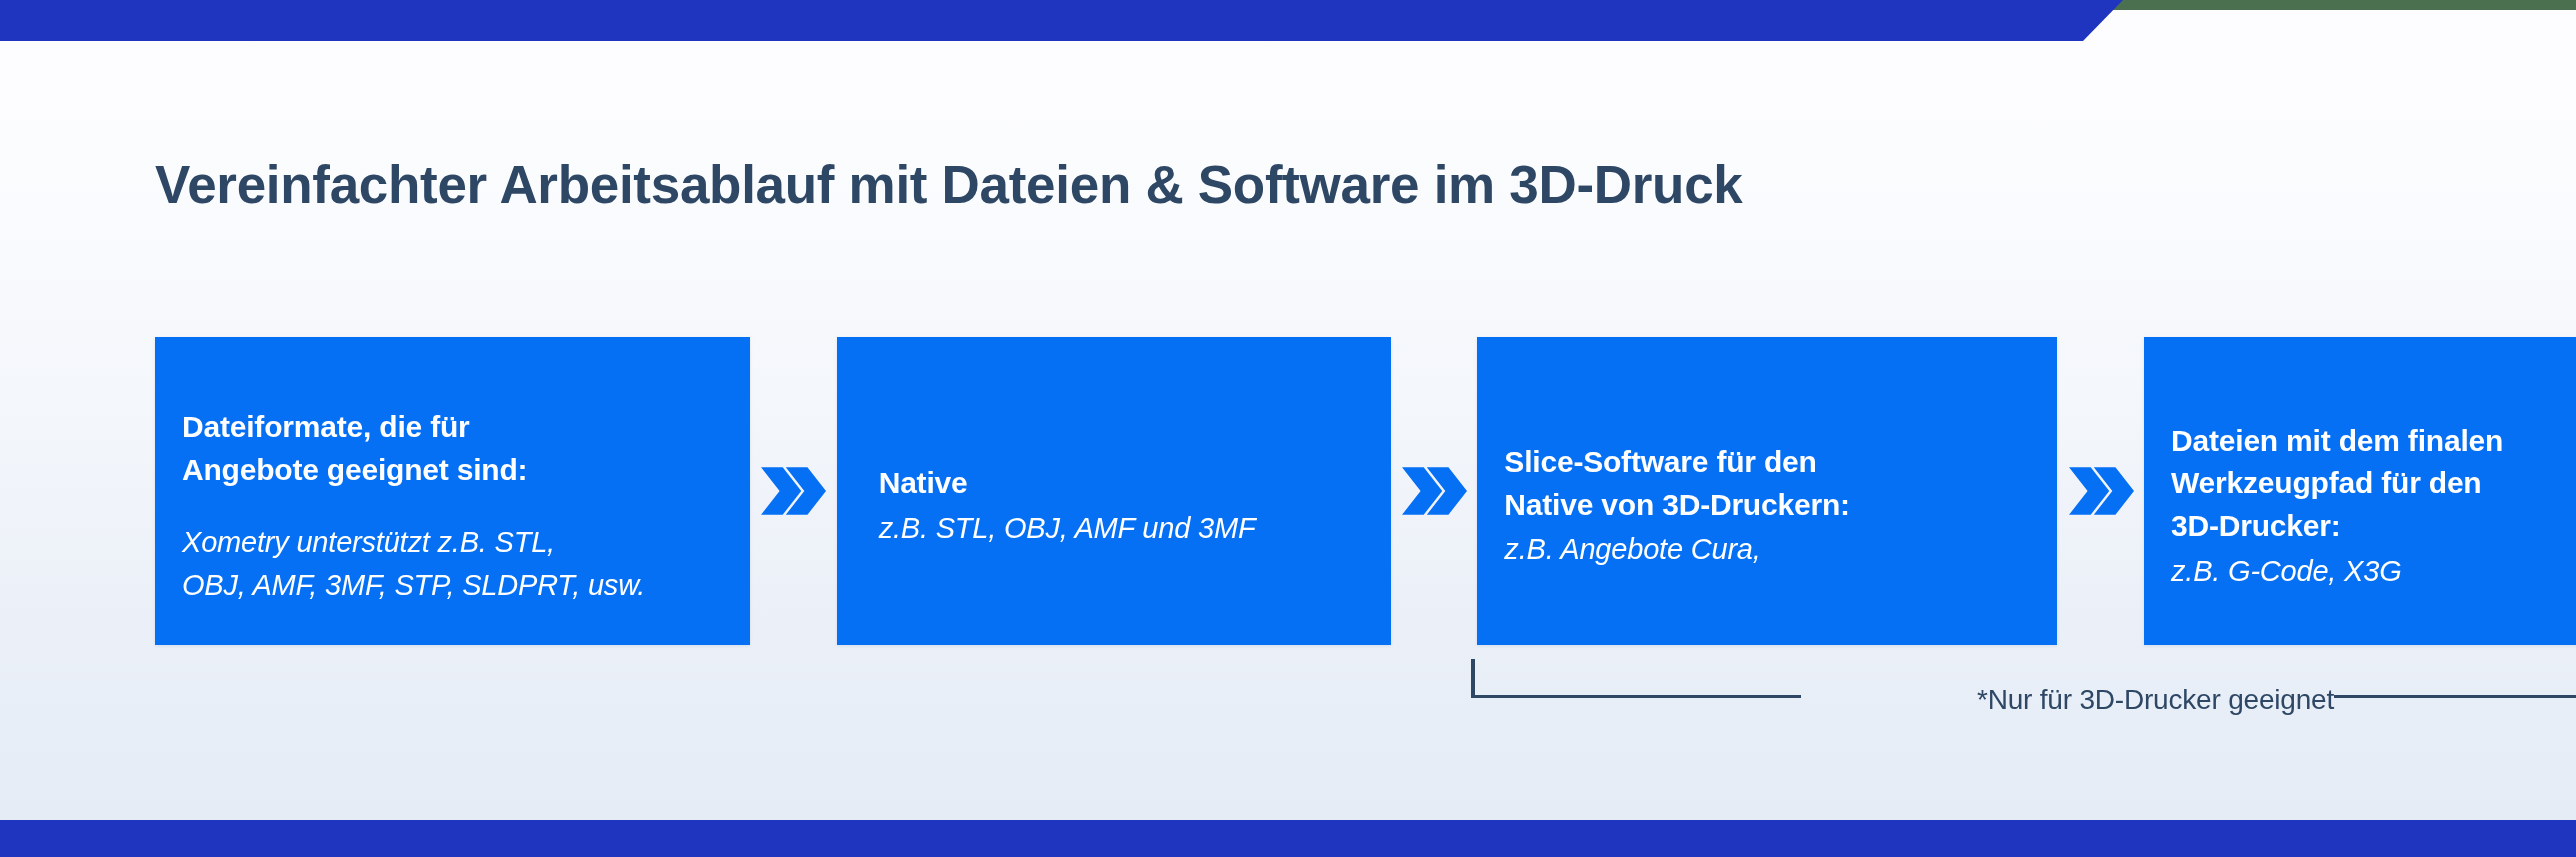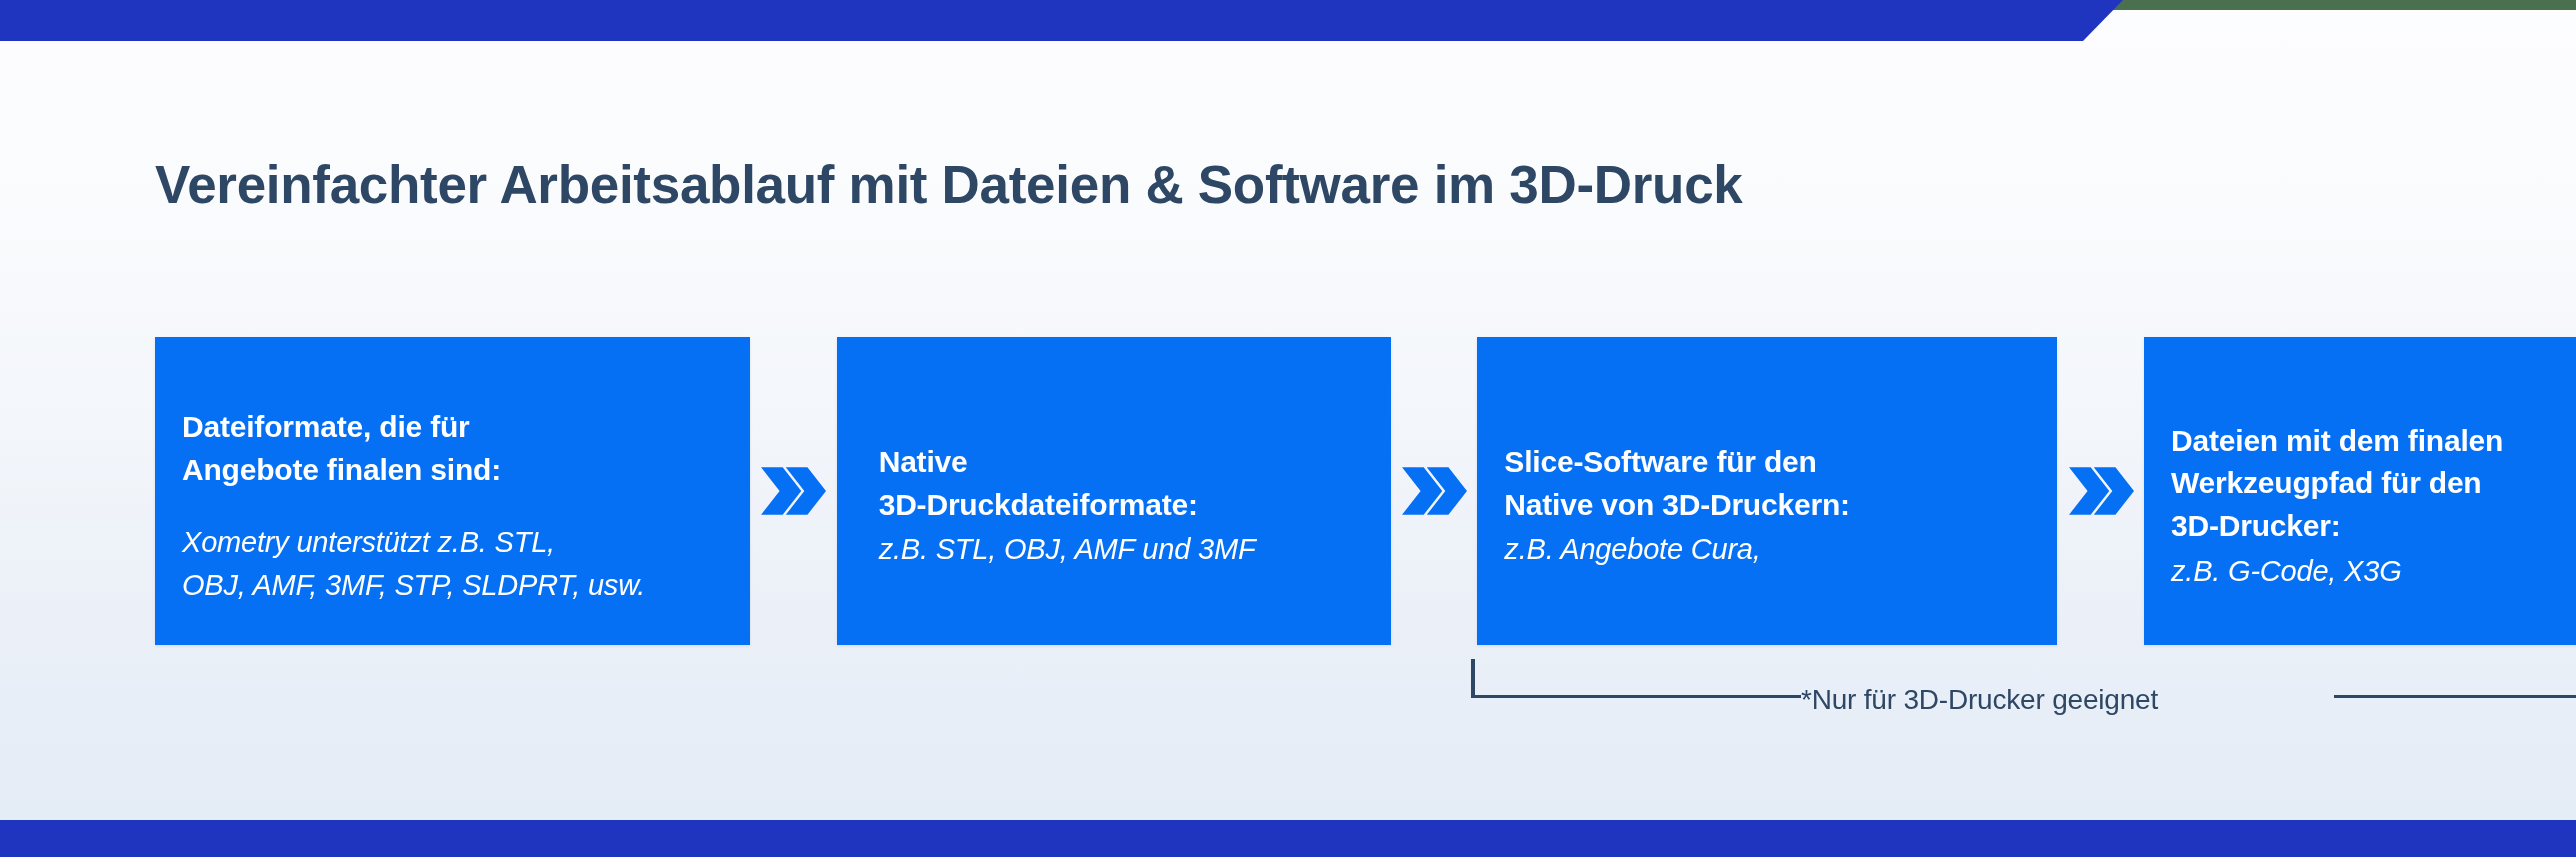--- a/index.html
+++ b/index.html
@@ -135,21 +135,21 @@
     width: 3.6px;
     height: 39px;
     background: #2E4765;
   }
   .bracket-tick-left { left: 0; }
   .bracket-label {
     position: absolute;
     left: 330px;
     right: 337px;
     bottom: 3.1px;
-    text-align: left;
+    text-align: right;
     font-size: 28px;
     color: #2E4765;
     letter-spacing: -0.2px;
     white-space: nowrap;
   }
 </style>
 </head>
 <body>
 
 <div id="canvas">
@@ -157,39 +157,38 @@
   <div class="top-green-strip"></div>
   <div class="top-blue-banner"></div>
 
   <div class="title">Vereinfachter Arbeitsablauf mit Dateien &amp; Software im 3D-Druck</div>
 
   <div class="flow-row">
 
     <div class="step-box box-w1">
       <div class="step-heading">
         <span>Dateiformate, die für</span>
-        <span>Angebote finalen sind:</span>
+        <span>Angebote geeignet sind:</span>
       </div>
       <div class="step-body">
         <span>Xometry unterstützt z.B. STL,</span>
         <span>OBJ, AMF, 3MF, STP, SLDPRT, usw.</span>
       </div>
     </div>
 
     <div class="arrow-gap">
       <svg class="chevrons" viewBox="0 0 128 104">
         <path d="M2 6 H44 L80 52 L44 98 H2 L38 52 Z" fill="#0670F5"></path>
         <path d="M50 6 H92 L128 52 L92 98 H50 L86 52 Z" fill="#0670F5"></path>
       </svg>
     </div>
 
     <div class="step-box box-w2">
       <div class="step-heading">
         <span>Native</span>
-        <span>3D-Druckdateiformate:</span>
       </div>
       <div class="step-body">
         <span>z.B. STL, OBJ, AMF und 3MF</span>
       </div>
     </div>
 
     <div class="arrow-gap">
       <svg class="chevrons" viewBox="0 0 128 104">
         <path d="M2 6 H44 L80 52 L44 98 H2 L38 52 Z" fill="#0670F5"></path>
         <path d="M50 6 H92 L128 52 L92 98 H50 L86 52 Z" fill="#0670F5"></path>

